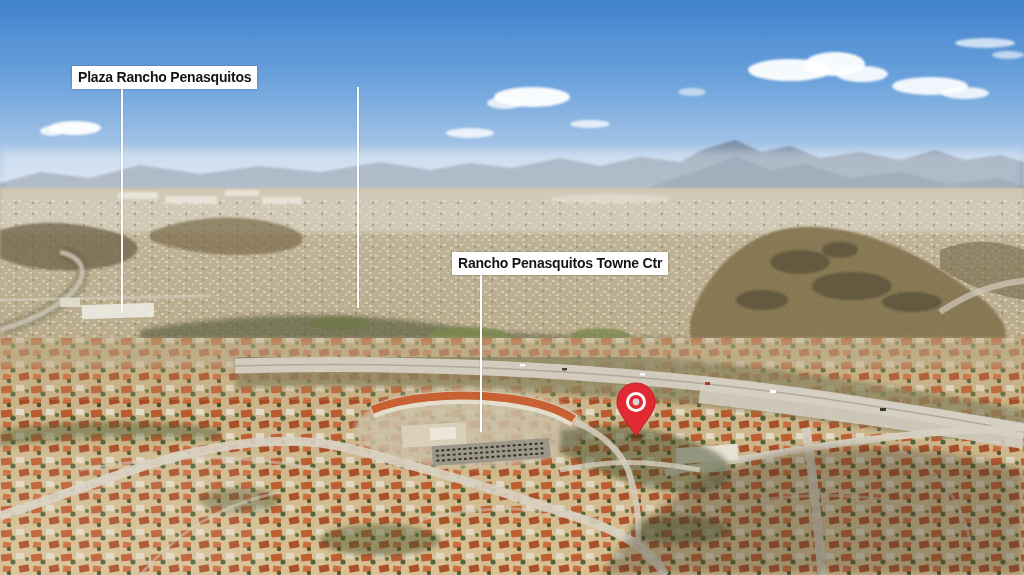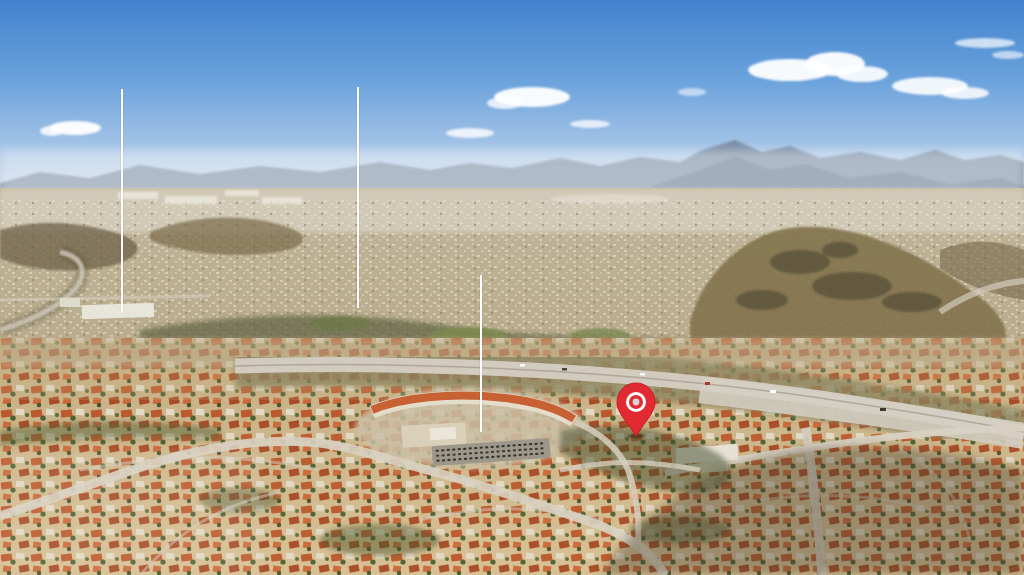--- a/index.html
+++ b/index.html
@@ -206,20 +206,22 @@
 
     <path fill="#413a2b" opacity=".38" filter="url(#f3)" d="M600,575 C650,500 720,462 800,450 C880,440 960,452 1024,470 L1024,575 Z"></path>
     <rect x="0" y="450" width="260" height="125" fill="#ffffff" opacity=".08" filter="url(#f3)"></rect>
     <rect x="0" y="185" width="1024" height="390" filter="url(#grain)" opacity=".12" style="mix-blend-mode:multiply"></rect>
   </svg>
 
   <div class="leader leader-plaza"></div>
   <div class="leader leader-views"></div>
   <div class="leader leader-towne"></div>
 
+  <div class="map-label lbl-plaza">Plaza Rancho Penasquitos</div>
+  <div class="map-label lbl-towne">Rancho Penasquitos Towne Ctr</div>
 
   <svg id="pin" viewBox="0 0 44 58">
     <ellipse cx="22" cy="55" rx="9" ry="2.5" fill="#000" opacity=".25"></ellipse>
     <path d="M22,2 C11,2 3,10.5 3,21.5 C3,31 11,38 22,55 C33,38 41,31 41,21.5 C41,10.5 33,2 22,2 Z" fill="#e22a33" stroke="#c31c26" stroke-width="1"></path>
     <circle cx="22" cy="21" r="10" fill="#ffffff"></circle>
     <circle cx="22" cy="21" r="5.2" fill="#d8d6d4" stroke="#e22a33" stroke-width="3.6"></circle>
   </svg>
 
 </div>
 

